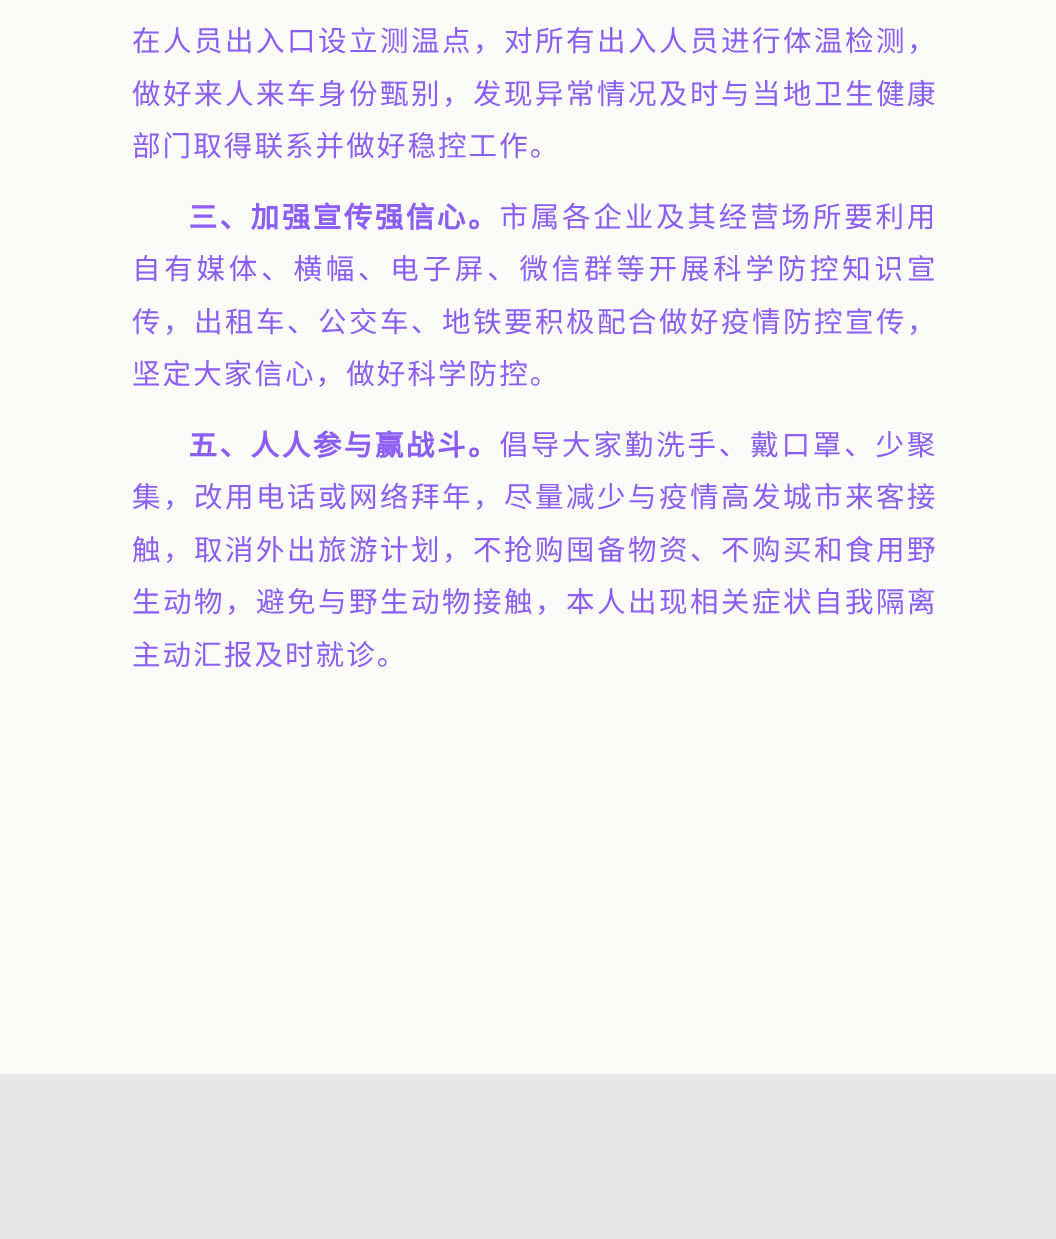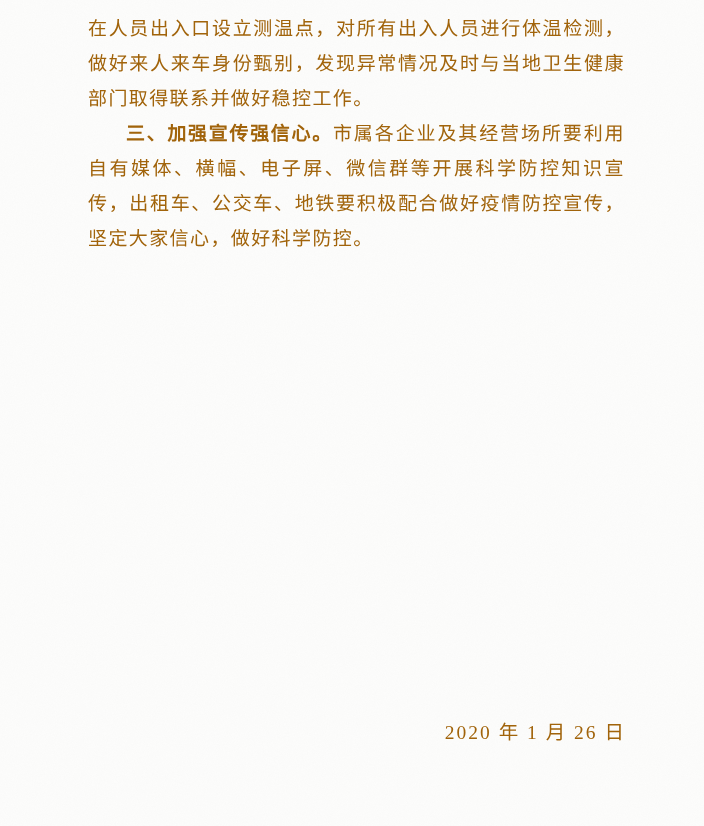--- a/index.html
+++ b/index.html
@@ -3,44 +3,45 @@
 <meta charset="utf-8">
 <style>
   html, body {
     margin: 0;
     padding: 0;
     background: #e8e8e8;
   }
   .page {
     position: relative;
     width: 704px;
-    height: 826px;
+    height: 716px;
     margin: 0 auto;
     background: #fdfdfc;
     overflow: hidden;
     font-family: "Liberation Serif", serif;
-    color: #a16207;
+    color: #8b5cf6;
   }
   .body-text {
     position: absolute;
     left: 88px;
     top: 11px;
     width: 537px;
     font-size: 19px;
     line-height: 35px;
     letter-spacing: 1.4px;
     text-align: justify;
     text-justify: inter-ideograph;
   }
   .para {
     margin: 0;
     padding: 0;
   }
   .para.indent {
     text-indent: 2em;
+    margin-top: 12px;
   }
   .lead {
     font-weight: bold;
     
     font-family: "Liberation Sans", "Liberation Serif", sans-serif;
     letter-spacing: 1.2px;
   }
   .signature-block {
     position: absolute;
     top: 716px;
@@ -75,20 +76,21 @@
 
 <div class="page">
 
   <div class="body-text">
 
     <p class="para"><span class="lead"></span><span>在人员出入口设立测温点，对所有出入人员进行体温检测，做好来人来车身份甄别，发现异常情况及时与当地卫生健康部门取得联系并做好稳控工作。</span></p>
 
     <p class="para indent"><span class="lead">三、加强宣传强信心。</span><span>市属各企业及其经营场所要利用自有媒体、横幅、电子屏、微信群等开展科学防控知识宣传，出租车、公交车、地铁要积极配合做好疫情防控宣传，坚定大家信心，做好科学防控。</span></p>
 
 
+    <p class="para indent"><span class="lead">五、人人参与赢战斗。</span><span>倡导大家勤洗手、戴口罩、少聚集，改用电话或网络拜年，尽量减少与疫情高发城市来客接触，取消外出旅游计划，不抢购囤备物资、不购买和食用野生动物，避免与野生动物接触，本人出现相关症状自我隔离主动汇报及时就诊。</span></p>
 
 
   </div>
 
   <div class="signature-block">
     <div class="sig-date">2020 年 1 月 26 日</div>
   </div>
 
   <svg class="noise-overlay" width="704" height="826" xmlns="http://www.w3.org/2000/svg">
     <filter id="scanNoise">

